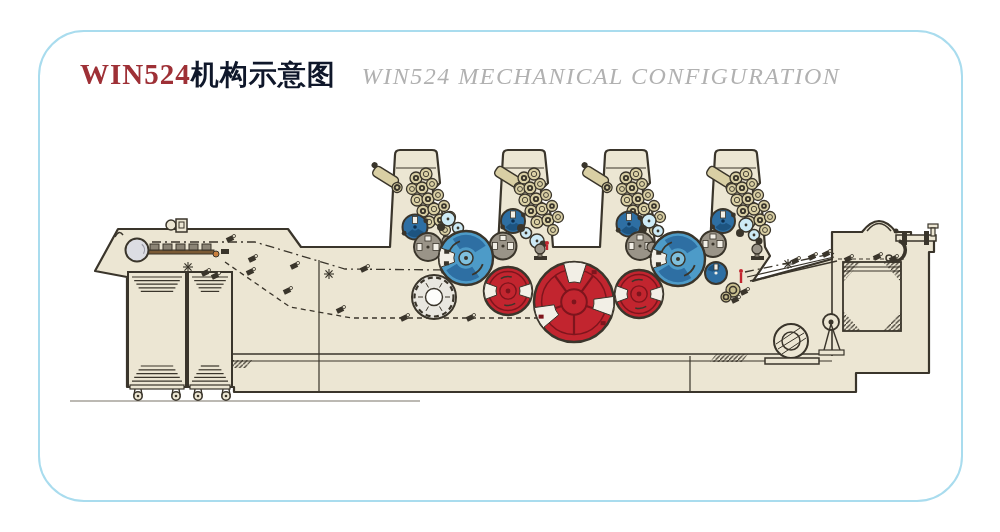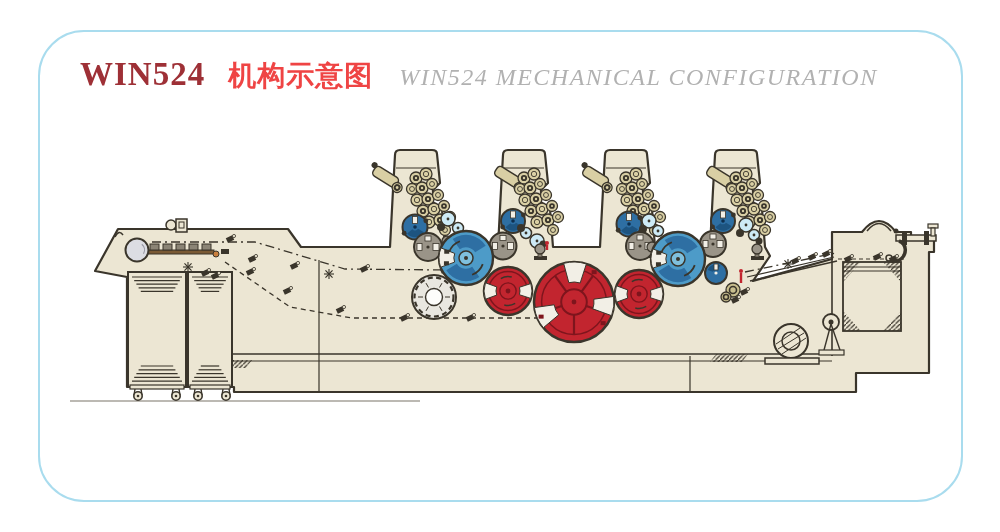--- a/index.html
+++ b/index.html
@@ -1,23 +1,23 @@
 <!DOCTYPE html>
 <html><head>
 <meta charset="utf-8">
 <style>
   html,body{margin:0;padding:0;background:#ffffff;}
   .page{position:relative;width:1000px;height:532px;background:#ffffff;overflow:hidden;
         font-family:"Liberation Serif", serif;}
   .frame{position:absolute;left:38px;top:30px;width:921px;height:468px;
          border:2.5px solid #a9dcee;border-radius:46px;background:#ffffff;}
   .titlebar{position:absolute;left:80px;top:56px;white-space:nowrap;}
-  .t-model{font-size:33px;font-weight:bold;color:#9e3036;letter-spacing:1px;}
-  .t-cn{font-size:28px;font-weight:600;color:#ef4444;
-        font-family:"Liberation Sans", sans-serif;letter-spacing:1px;margin-left:23px;}
+  .t-model{font-size:29px;font-weight:bold;color:#9e3036;letter-spacing:1px;}
+  .t-cn{font-size:28px;font-weight:600;color:#0f172a;
+        font-family:"Liberation Sans", sans-serif;letter-spacing:1px;}
   .t-en{font-size:24px;font-style:italic;color:#b1b1b1;letter-spacing:1.5px;margin-left:26px;}
   svg{position:absolute;left:0;top:0;}
 </style>
 </head>
 <body>
 
 <div class="page">
   <div class="frame"></div>
 
   <div class="titlebar">

